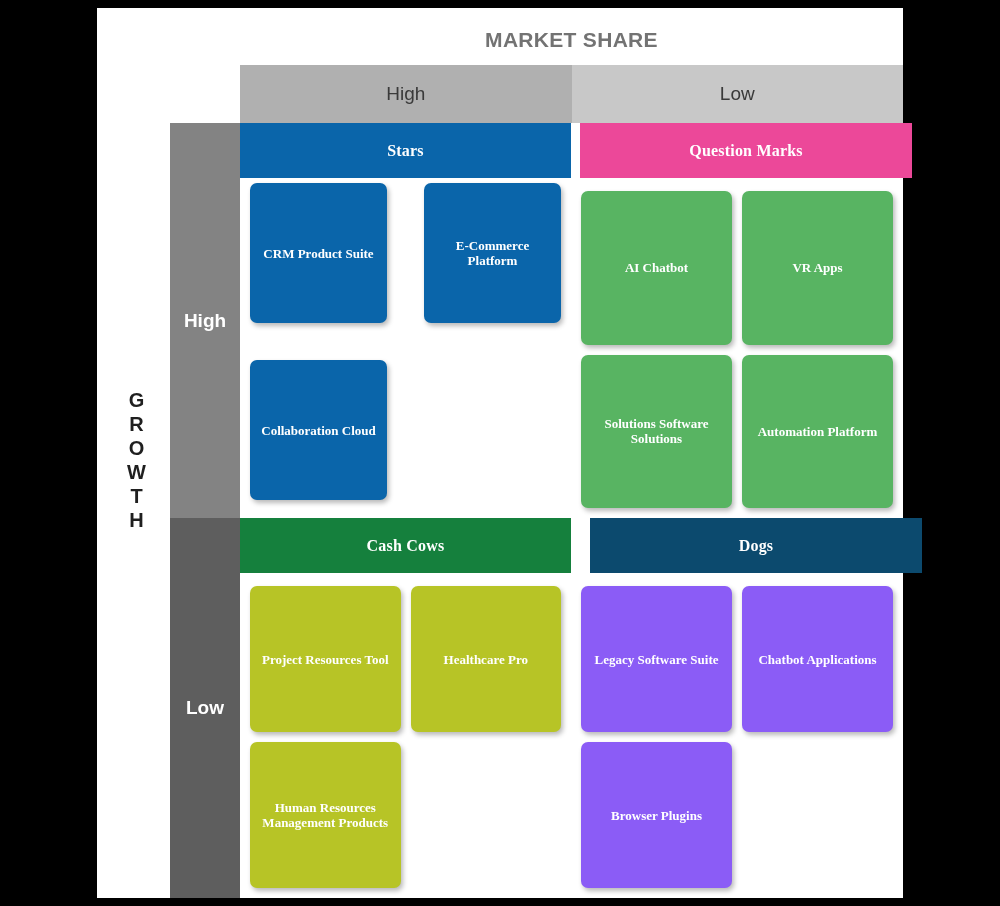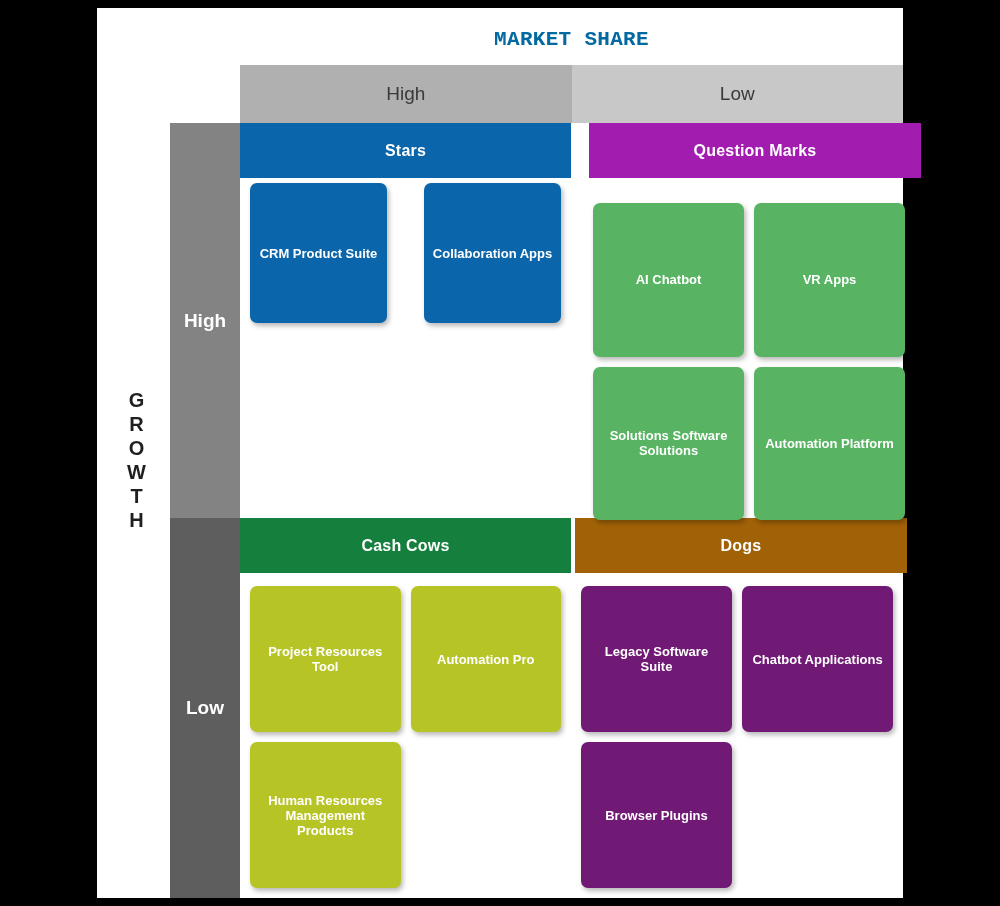--- a/index.html
+++ b/index.html
@@ -23,23 +23,22 @@
 
   
   .matrix-title {
     position: absolute;
     left: 143px;
     top: 20px;
     width: 663px;
     text-align: center;
     font-size: 21px;
     font-weight: bold;
-    color: #0369a1;
+    color: #737373;
     letter-spacing: 0.3px;
-    font-family: Liberation Mono, monospace;
   }
 
   
   .col-headers {
     position: absolute;
     left: 143px;
     top: 57px;
     width: 663px;
     height: 58px;
     display: flex;
@@ -85,68 +84,69 @@
   .row-label.high { top: 115px; height: 395px; background: #838383; }
   .row-label.low  { top: 510px; height: 380px; background: #5e5e5e; }
 
   
   .grid {
     position: absolute;
     left: 143px;
     top: 115px;
     width: 663px;
     height: 720px;
+    font-family: Liberation Serif, serif;
   }
 
   .quad-header {
     position: absolute;
     height: 55px;
     display: flex;
     align-items: center;
     justify-content: center;
     color: #ffffff;
     font-size: 16px;
     font-weight: bold;
     letter-spacing: 0.2px;
   }
   .quad-header.stars     { left: 0;     top: 0;   width: 331px; background: #0a65aa; }
-  .quad-header.questions { left: 349px; top: 0;   width: 332px; background: #a21caf; }
+  .quad-header.questions { left: 340px; top: 0;   width: 332px; background: #ec4899; }
   .quad-header.cashcows  { left: 0;     top: 395px; width: 331px; background: #15803d; }
-  .quad-header.dogs      { left: 335px; top: 395px; width: 332px; background: #a16207; }
+  .quad-header.dogs      { left: 350px; top: 395px; width: 332px; background: #0c4a6e; }
 
   .quad-body {
     position: absolute;
     display: grid;
     grid-template-columns: 1fr 1fr;
     grid-template-rows: 1fr 1fr;
     gap: 10px;
     padding: 13px 10px 10px 10px;
   }
   .quad-body.stars     { left: 0;     top: 47px;  width: 331px; height: 340px; gap: 37px; }
-  .quad-body.questions { left: 343px; top: 55px;  width: 332px; height: 340px; margin-top: 12px; }
+  .quad-body.questions { left: 331px; top: 55px;  width: 332px; height: 340px; }
   .quad-body.cashcows  { left: 0;     top: 450px; width: 331px; height: 325px; }
   .quad-body.dogs      { left: 331px; top: 450px; width: 332px; height: 325px; }
 
   .card {
     display: flex;
     align-items: center;
     justify-content: center;
     text-align: center;
     border-radius: 7px;
     color: #ffffff;
     font-size: 13px;
     font-weight: bold;
     line-height: 15px;
     padding: 4px 8px;
     box-shadow: 2px 3px 5px rgba(0,0,0,0.28);
   }
   .card.blue   { background: #0a65aa; }
   .card.green  { background: #58b462; }
   .card.olive  { background: #b7c426; }
-  .card.cyan   { background: #701a75; }
+  .card.cyan   { background: #8b5cf6; }
   .card.empty  { background: transparent; box-shadow: none; }
 </style>
 </head>
 <body>
 
 <div id="canvas">
 
   <div class="matrix-title">MARKET SHARE</div>
 
   <div class="col-headers">
@@ -168,33 +168,34 @@
 
   <div class="grid">
 
     <div class="quad-header stars">Stars</div>
     <div class="quad-header questions">Question Marks</div>
     <div class="quad-header cashcows">Cash Cows</div>
     <div class="quad-header dogs">Dogs</div>
 
     <div class="quad-body stars">
       <div class="card blue">CRM Product Suite</div>
-      <div class="card blue">Collaboration Apps</div>
+      <div class="card blue">E-Commerce Platform</div>
+      <div class="card blue">Collaboration Cloud</div>
     </div>
 
     <div class="quad-body questions">
       <div class="card green">AI Chatbot</div>
       <div class="card green">VR Apps</div>
       <div class="card green">Solutions Software Solutions</div>
       <div class="card green">Automation Platform</div>
     </div>
 
     <div class="quad-body cashcows">
       <div class="card olive">Project Resources Tool</div>
-      <div class="card olive">Automation Pro</div>
+      <div class="card olive">Healthcare Pro</div>
       <div class="card olive">Human Resources Management Products</div>
       <div class="card empty"></div>
     </div>
 
     <div class="quad-body dogs">
       <div class="card cyan">Legacy Software Suite</div>
       <div class="card cyan">Chatbot Applications</div>
       <div class="card cyan">Browser Plugins</div>
     </div>
 

